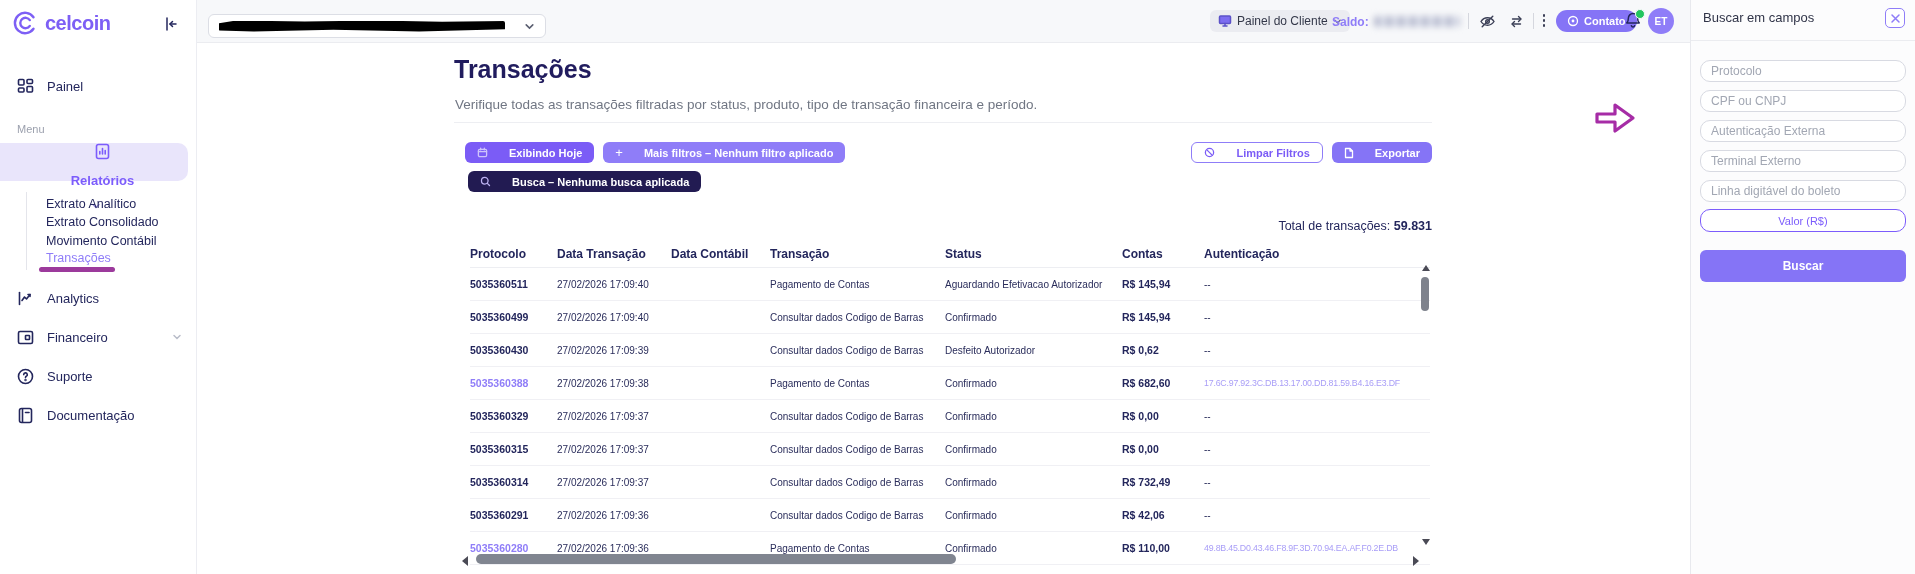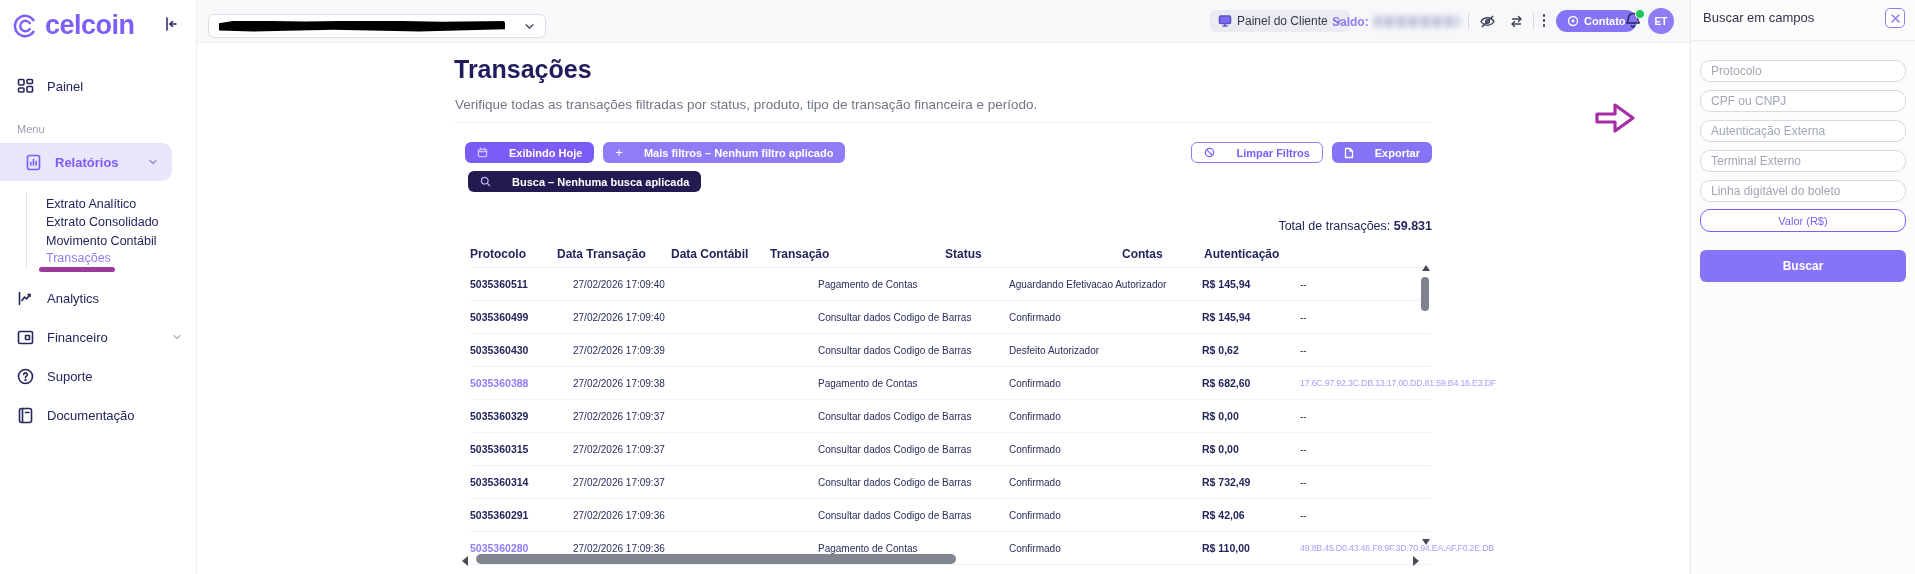--- a/index.html
+++ b/index.html
@@ -5,25 +5,25 @@
   html,body{margin:0;padding:0;}
   body{
     width:1915px;height:574px;position:relative;overflow:hidden;
     background:#ffffff;
     font-family:"Liberation Sans","DejaVu Sans",sans-serif;
     -webkit-font-smoothing:antialiased;
   }
   
   .sidebar{position:absolute;left:0;top:0;width:196px;height:574px;background:#fff;border-right:1px solid #ECEDF2;z-index:5;}
   .logo{position:absolute;left:12px;top:10px;display:flex;align-items:center;gap:7px;}
-  .logo-text{font-size:27px;font-weight:600;color:#7D5FF5;letter-spacing:-0.5px;}
+  .logo-text{font-size:20px;font-weight:600;color:#7D5FF5;letter-spacing:-0.5px;}
   .collapse-btn{position:absolute;left:162px;top:15px;width:18px;height:18px;cursor:pointer;}
   .side-item{position:absolute;left:0;width:196px;display:flex;align-items:center;gap:13px;padding-left:17px;height:20px;color:#23265C;font-size:13px;font-weight:500;cursor:pointer;box-sizing:border-box;}
   .menu-label{position:absolute;left:17px;top:123px;font-size:11px;color:#9CA1AE;}
-  .side-item-active{position:absolute;left:0;top:143px;width:172px;height:38px;background:#E9E5FB;border-radius:0 10px 10px 0;display:flex;align-items:center;gap:13px;padding-left:25px;color:#7C5CFC;font-size:13px;font-weight:600;cursor:pointer;box-sizing:border-box;}
+  .side-item-active{position:absolute;left:0;top:143px;width:188px;height:38px;background:#E9E5FB;border-radius:0 10px 10px 0;display:flex;align-items:center;gap:13px;padding-left:17px;color:#7C5CFC;font-size:13px;font-weight:600;cursor:pointer;box-sizing:border-box;flex-direction:column;}
   .tree-line{position:absolute;left:26px;top:192px;width:1px;height:78px;background:#E4E5EB;}
   .sub-item{position:absolute;left:46px;width:140px;height:15px;font-size:12.5px;color:#23265C;cursor:pointer;}
   .sub-item.active{color:#8F7DF8;}
   .sub-underline{position:absolute;left:39px;top:267px;width:76px;height:5px;border-radius:3px;background:#9C3A9C;}
   .chev{width:10px;height:10px;}
   
   .topbar{position:absolute;left:196px;top:0;width:1494px;height:43px;background:#F7F8FA;border-bottom:1px solid #EBECF0;box-sizing:border-box;z-index:4;}
   .company-select{position:absolute;left:12px;top:14px;width:338px;height:24px;background:#fff;border:1px solid #DCDEE5;border-radius:6px;display:flex;align-items:center;justify-content:space-between;padding:0 10px;box-sizing:border-box;cursor:pointer;}
   .redact-blob{width:286px;height:11px;background:#000;border-radius:2px;clip-path:polygon(0 25%,6% 0,30% 10%,55% 0,78% 12%,100% 4%,100% 80%,70% 100%,40% 85%,12% 100%,0 90%);}
   .panel-chip{position:absolute;left:1014px;top:10px;height:22px;background:#EBECF1;border-radius:6px;display:flex;align-items:center;gap:5px;padding:0 8px;font-size:12px;color:#34384A;cursor:pointer;}
@@ -50,21 +50,21 @@
   .btn-light{background:#8F7DF8;color:#fff;}
   .btn-dark{background:#221B52;color:#fff;}
   .btn-outline{background:#fff;border:1px solid #8F7DF8;color:#7B5CF6;}
   .btn-export{background:#8574F6;color:#fff;}
   .total-wrap{position:absolute;right:258px;top:176px;font-size:12.5px;color:#23265C;}
   .total-wrap b{font-weight:700;}
   
   .table{position:absolute;left:274px;top:197px;width:960px;}
   .thead{display:grid;grid-template-columns:87px 114px 99px 175px 177px 82px 226px;height:27px;align-items:center;border-bottom:1px solid #EDEEF2;}
   .th{font-size:12px;font-weight:700;color:#23265C;}
-  .trow{display:grid;grid-template-columns:87px 114px 99px 175px 177px 82px 226px;height:32px;align-items:center;border-bottom:1px solid #F0F0F4;cursor:pointer;gap:16px;}
+  .trow{display:grid;grid-template-columns:87px 114px 99px 175px 177px 82px 226px;height:32px;align-items:center;border-bottom:1px solid #F0F0F4;cursor:pointer;}
   .c-protocol{font-size:10.5px;font-weight:700;color:#23265C;}
   .c-protocol.link{color:#8F7DF8;}
   .c-date,.c-contabil,.c-trans,.c-status{font-size:10px;color:#2A2D5B;}
   .c-valor{font-size:10.5px;font-weight:700;color:#23265C;}
   .c-auth{font-size:10px;color:#2A2D5B;}
   .c-auth.link{font-size:8.8px;color:#A99EF7;letter-spacing:-0.2px;}
   
   .vscroll-up{position:absolute;left:1226px;top:222px;width:0;height:0;border-left:4px solid transparent;border-right:4px solid transparent;border-bottom:6px solid #4A4A55;cursor:pointer;}
   .vscroll-thumb{position:absolute;left:1225px;top:234px;width:8px;height:34px;border-radius:4px;background:#7E828C;cursor:pointer;}
   .vscroll-down{position:absolute;left:1226px;top:496px;width:0;height:0;border-left:4px solid transparent;border-right:4px solid transparent;border-top:6px solid #4A4A55;cursor:pointer;}

